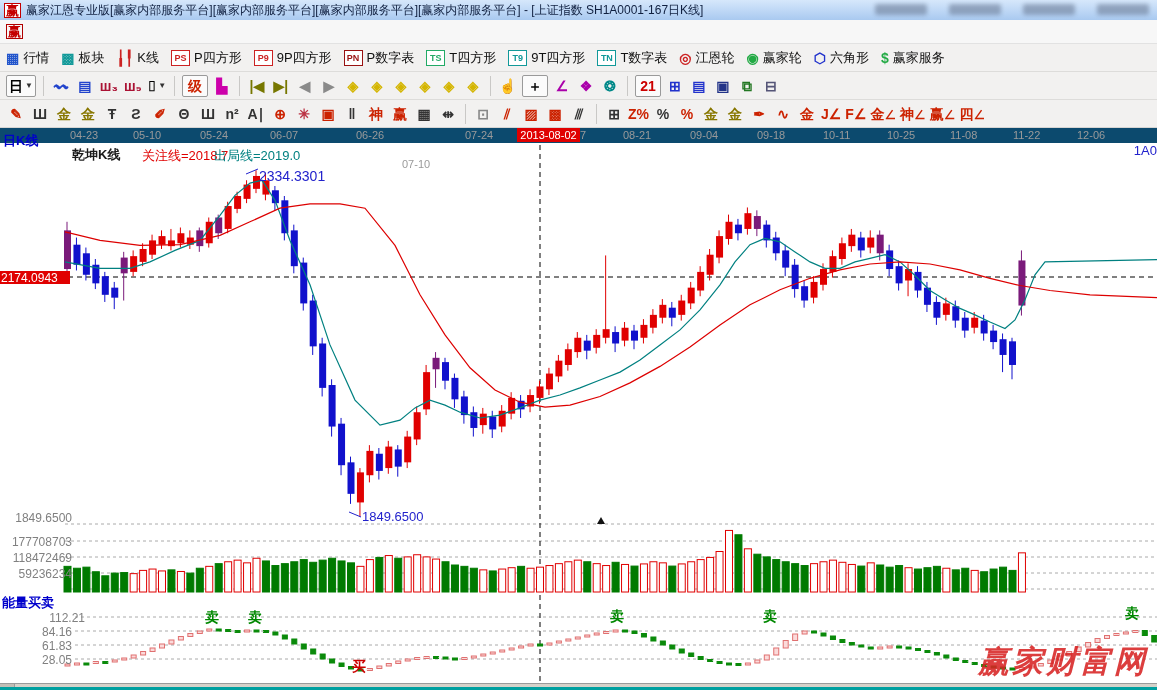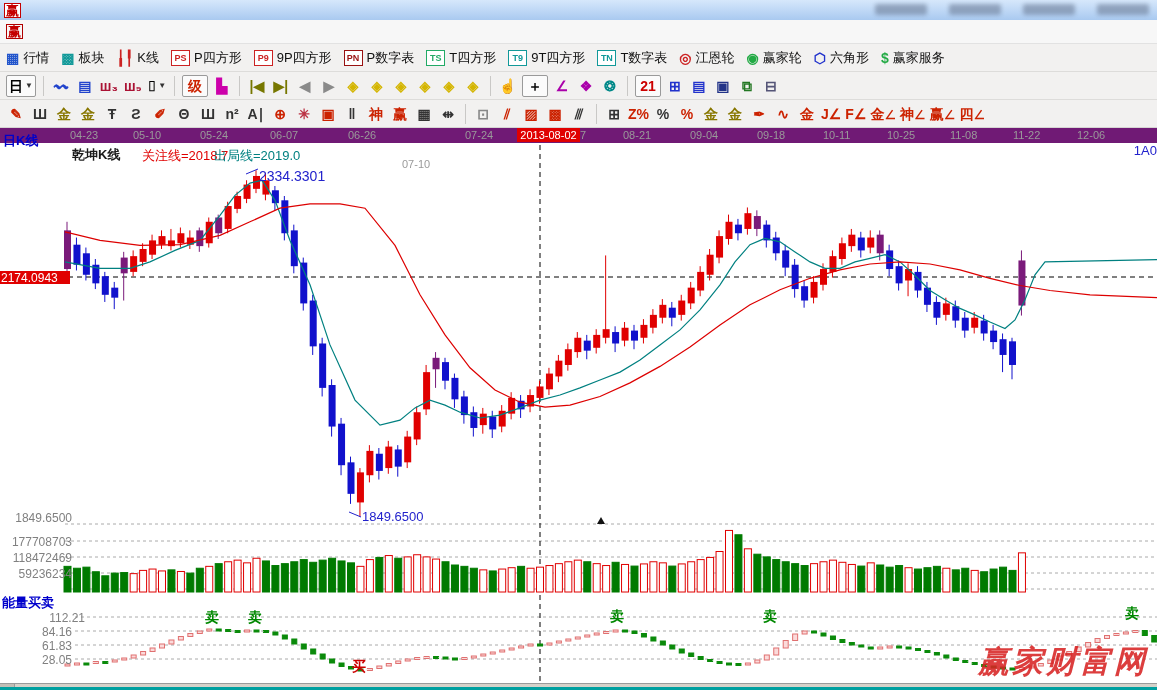--- a/index.html
+++ b/index.html
@@ -24,21 +24,21 @@
   .tb-item{display:flex;align-items:center;gap:4px;margin-right:12px;}
   .tb-btn{display:flex;align-items:center;justify-content:center;min-width:20px;height:20px;margin-right:4px;
     font-size:13px;font-weight:bold;}
   .tb-btn.boxed{border:1px solid #9a9a9a;background:#fbfbfb;border-radius:2px;padding:0 2px;}
   .icon-box{display:inline-flex;align-items:center;justify-content:center;width:17px;height:14px;
     font-size:9px;font-weight:bold;border:1px solid currentColor;background:#fff;}
   .icon-glyph{font-size:14px;font-weight:bold;line-height:14px;}
   .tb-sep{width:1px;height:20px;background:#c9c8c6;margin:0 7px 0 3px;}
   .dd{font-size:8px;color:#333;margin-left:2px;}
   
-  .dates{left:0;top:128px;width:1157px;height:15px;background:#701a75;font-size:11px;color:#9a9a9a;}
+  .dates{left:0;top:128px;width:1157px;height:15px;background:#0c4a6e;font-size:11px;color:#9a9a9a;}
   .dtick{position:absolute;top:1px;}
   .dhl{position:absolute;top:0;height:14px;background:#e00000;color:#fff;font-size:11px;
     display:flex;align-items:center;justify-content:center;z-index:3;}
   
   .lab{position:absolute;white-space:nowrap;}
   .period{left:3px;top:132px;color:#0000cc;font-weight:bold;font-size:13px;}
   .qiankun{left:72px;top:146px;color:#1a1a1a;font-weight:bold;}
   .watch{left:142px;top:147px;color:#e00000;}
   .exit{left:214px;top:147px;color:#008080;}
   .rightclip{right:0px;top:143px;color:#2222cc;font-size:13px;}
@@ -54,20 +54,21 @@
   .tealedge{left:0;top:687px;width:1157px;height:3px;background:#00a0a0;}
   svg text{font-family:"Liberation Sans",sans-serif;}
 </style>
 </head>
 <body>
 
 <div id="app">
 
   <div class="abs titlebar">
     <span class="logo">赢</span>
+    <span>赢家江恩专业版[赢家内部服务平台][赢家内部服务平台][赢家内部服务平台][赢家内部服务平台] - [上证指数  SH1A0001-167日K线]</span>
     <span class="blurwrap">
       <span class="blurblob"></span>
       <span class="blurblob"></span>
       <span class="blurblob"></span>
       <span class="blurblob"></span>
     </span>
   </div>
 
   <div class="abs menubar">
     <span class="logo">赢</span>
@@ -343,21 +344,21 @@
       <span class="tb-btn">
         <span class="icon-glyph" style="color: rgb(204, 34, 0);">四∠</span>
       </span>
     </div>
 
   <div class="abs dates" id="date-axis">
       <span class="dtick" style="left: 70px;">04-23</span>
       <span class="dtick" style="left: 133px;">05-10</span>
       <span class="dtick" style="left: 200px;">05-24</span>
       <span class="dtick" style="left: 270px;">06-07</span>
-      <span class="dtick" style="left: 348px;">06-26</span>
+      <span class="dtick" style="left: 356px;">06-26</span>
       <span class="dtick" style="left: 402px; margin-top: 29px;">07-10</span>
       <span class="dtick" style="left: 465px;">07-24</span>
       <span class="dtick" style="left: 558px;">08-07</span>
       <span class="dtick" style="left: 623px;">08-21</span>
       <span class="dtick" style="left: 690px;">09-04</span>
       <span class="dtick" style="left: 757px;">09-18</span>
       <span class="dtick" style="left: 823px;">10-11</span>
       <span class="dtick" style="left: 887px;">10-25</span>
       <span class="dtick" style="left: 950px;">11-08</span>
       <span class="dtick" style="left: 1013px;">11-22</span>

